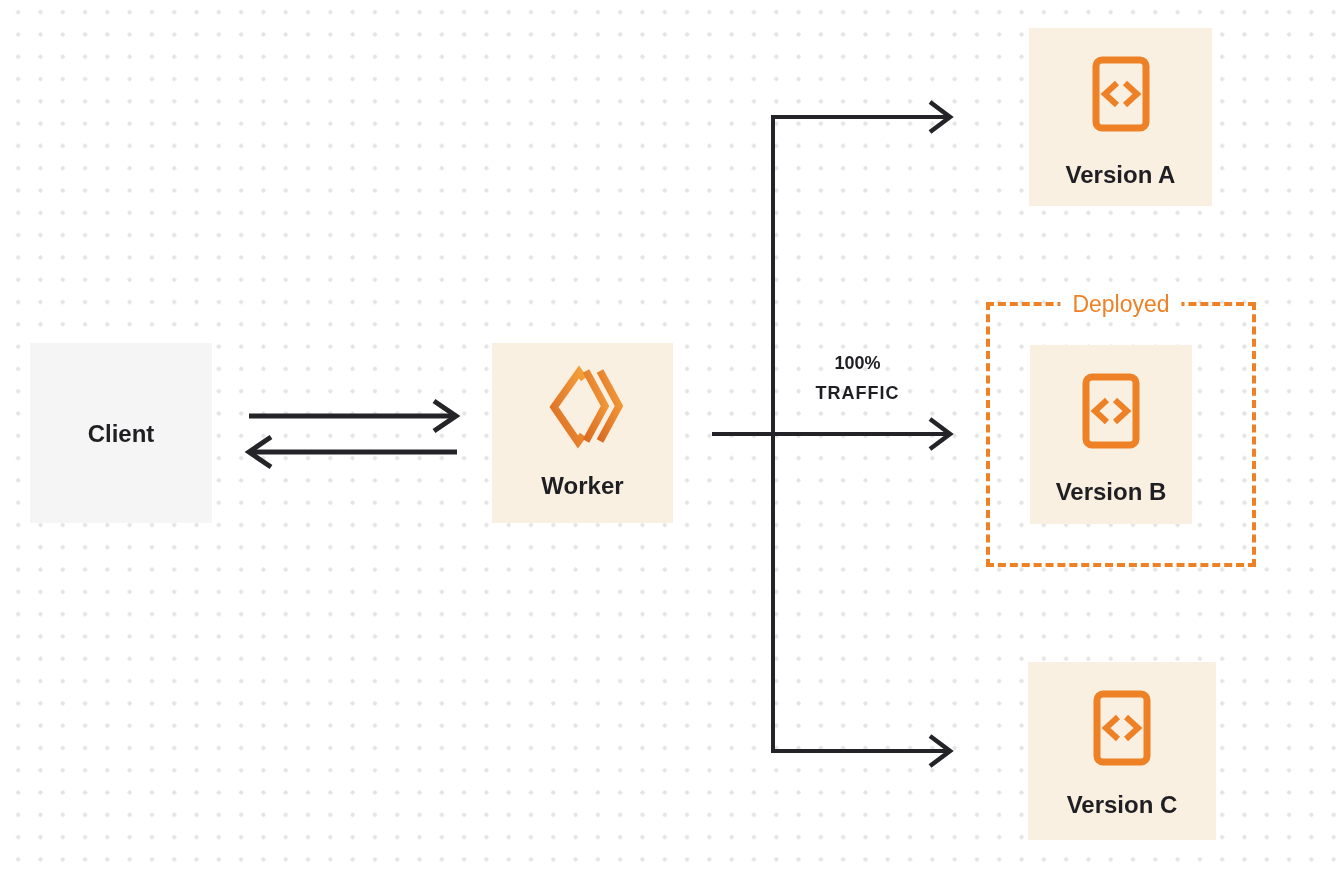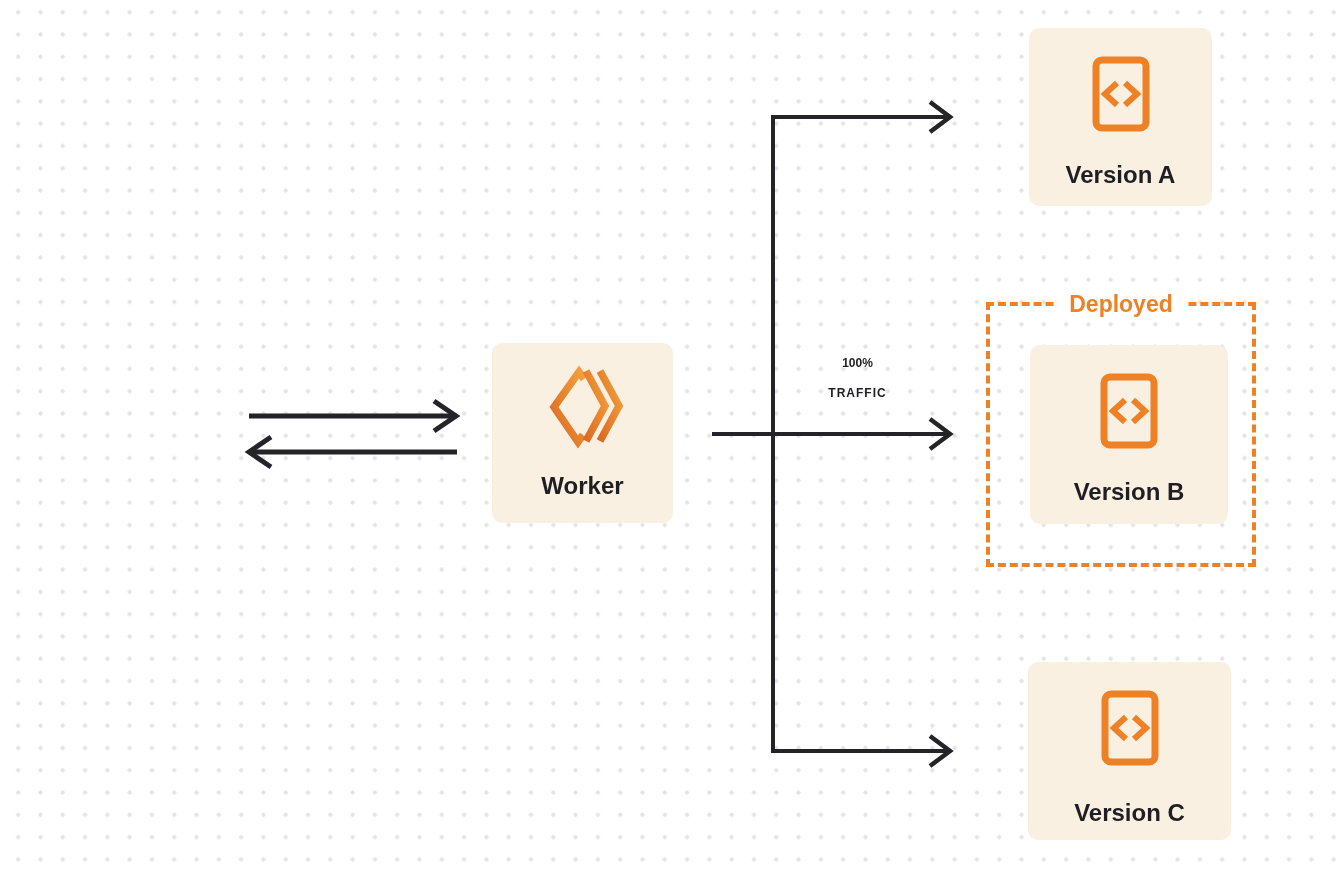--- a/index.html
+++ b/index.html
@@ -28,54 +28,54 @@
   }
   .arrows{
     position:absolute;left:0;top:0;width:1338px;height:878px;
   }
   .arrows polyline,.arrows path,.arrows line{
     fill:none;stroke:var(--line);stroke-linejoin:miter;stroke-linecap:butt;
   }
   .node{
     position:absolute;
     display:flex;flex-direction:column;align-items:center;
-    border-radius:10px;
+    border-radius:0;
     background:var(--card-bg);
   }
   .node .label{
     font-size:24px;font-weight:700;color:var(--text);line-height:29px;
   }
   .client{
     left:30px;top:343px;width:182px;height:180px;
     background:var(--client-bg);
     justify-content:center;
   }
   .worker{
     left:492px;top:343px;width:181px;height:180px;
     padding-top:22px;gap:26px;
   }
   .version-a{left:1029px;top:28px;width:183px;height:178px;padding-top:28px;gap:28px;}
-  .version-b{left:1030px;top:345px;width:198px;height:179px;padding-top:28px;gap:28px;}
-  .version-c{left:1028px;top:662px;width:203px;height:178px;padding-top:28px;gap:32px;}
+  .version-b{left:1030px;top:345px;width:162px;height:179px;padding-top:28px;gap:28px;}
+  .version-c{left:1028px;top:662px;width:188px;height:178px;padding-top:28px;gap:24px;}
   .deployed-group{
     position:absolute;
     left:986px;top:302px;width:270px;height:265px;
     border:4px dashed var(--accent);
   }
   .deployed-label{
     position:absolute;top:-16px;left:50%;transform:translateX(-50%);
     background:var(--bg);
     padding:0 12px;
-    font-size:23px;font-weight:700;color:var(--accent);
+    font-size:23px;font-weight:400;color:var(--accent);
     white-space:nowrap;line-height:28px;
   }
   .traffic-label{
     position:absolute;left:790px;top:350px;width:135px;
     text-align:center;color:var(--text);
-    font-size:12px;font-weight:700;line-height:26px;
+    font-size:18px;font-weight:700;line-height:26px;
   }
   .traffic-label .line2{margin-top:4px;letter-spacing:1px;}
   .icon-svg{overflow:visible;display:block;}
   .file-icon-stroke{fill:none;stroke:var(--accent);stroke-linejoin:miter;stroke-linecap:butt;}
   .logo-stroke{fill:none;stroke:url(#wg);stroke-width:7.5;stroke-linejoin:miter;stroke-linecap:butt;}
 </style>
 </head>
 <body>
 
 <div class="canvas">
@@ -103,20 +103,23 @@
     <polyline points="271,437 249,452 271,467" stroke-width="5"></polyline>
 
     <path d="M947,117 L773,117 L773,751 L947,751" stroke-width="4"></path>
     <polyline points="930,102 950,117 930,132" stroke-width="4.5"></polyline>
     <polyline points="930,736 950,751 930,766" stroke-width="4.5"></polyline>
 
     <line x1="712" y1="434" x2="947" y2="434" stroke-width="4"></line>
     <polyline points="930,419 950,434 930,449" stroke-width="4.5"></polyline>
   </svg>
 
+  <div class="node client">
+    <div class="label">Client</div>
+  </div>
 
   <div class="node worker">
     <svg class="icon-svg" width="80" height="80" viewBox="0 0 80 80">
       <polyline class="logo-stroke" points="41,14 36,7 11,42 35,77 40,70"></polyline>
       <polyline class="logo-stroke" points="43,6 62,41 43,76"></polyline>
       <polyline class="logo-stroke" points="57,6 76,41 57,76"></polyline>
     </svg>
     <div class="label">Worker</div>
   </div>
 

